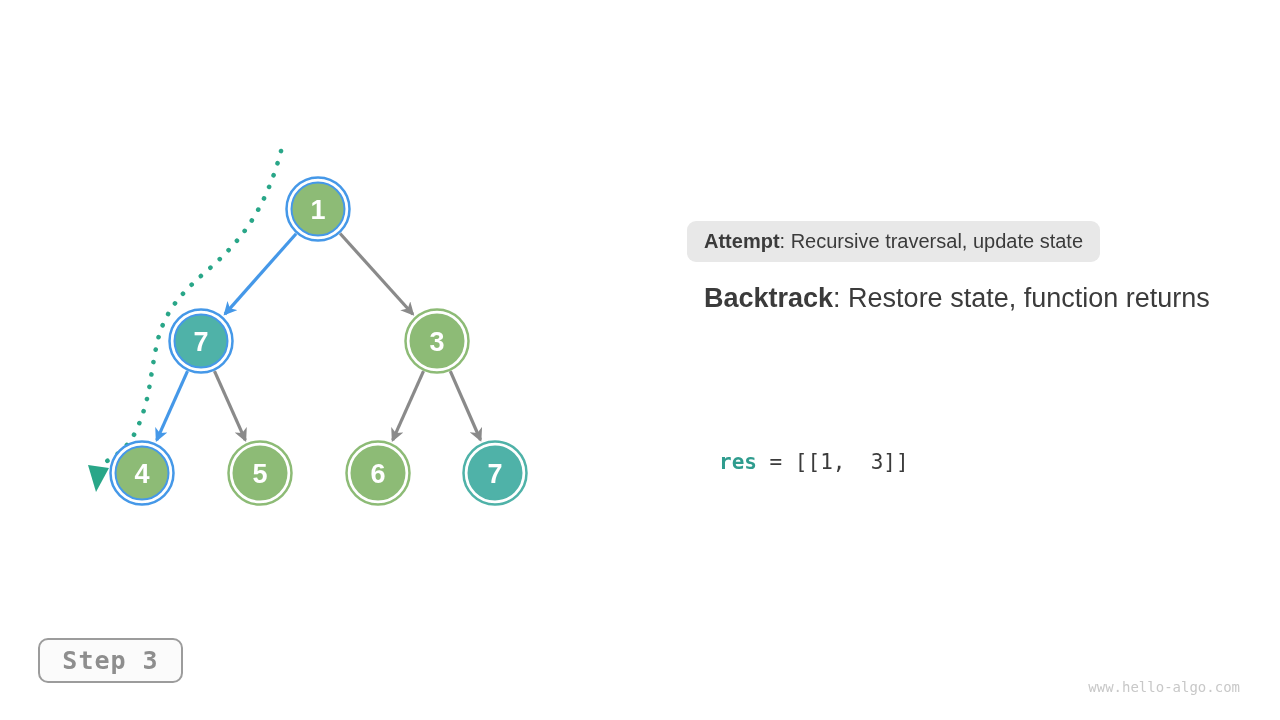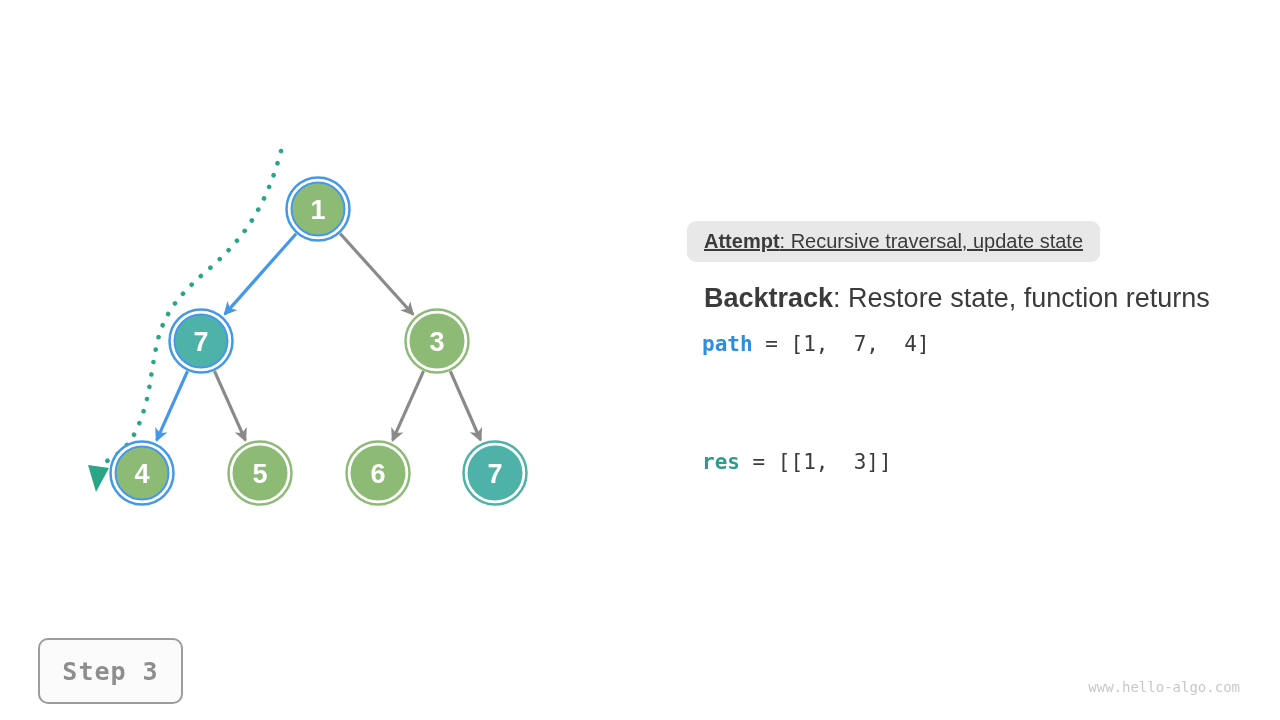--- a/index.html
+++ b/index.html
@@ -25,47 +25,46 @@
   .attempt-box {
     position: absolute;
     left: 687px;
     top: 221px;
     background: var(--box-bg);
     border-radius: 9px;
     padding: 9px 17px;
     font-size: 20px;
     color: var(--text-dark);
     white-space: pre;
-    text-decoration: underline;
   }
   .text-line {
     position: absolute;
     font-size: 27px;
     color: var(--text-dark);
     white-space: pre;
   }
   .backtrack-line { left: 704px; top: 283px; }
   .mono-line {
     position: absolute;
     font-family: "DejaVu Sans Mono", monospace;
     font-size: 21px;
     color: var(--text-dark);
     white-space: pre;
   }
   .path-line { left: 702px; top: 332px; }
   .res-line  { left: 702px; top: 450px; }
   .kw { font-weight: bold; }
   .kw-blue { color: var(--kw-blue); }
-  .kw-teal { color: var(--kw-teal); }
+  .kw-teal { color: var(--kw-teal); margin-left: 17px; }
   .step-badge {
     position: absolute;
     left: 38px;
     top: 638px;
     width: 145px;
-    height: 66px;
+    height: 45px;
     box-sizing: border-box;
     border: 2px solid var(--step-border);
     border-radius: 10px;
     background: var(--step-bg);
     display: flex;
     align-items: center;
     justify-content: center;
     font-family: "DejaVu Sans Mono", monospace;
     font-weight: bold;
     font-size: 25px;
@@ -140,21 +139,20 @@
     <circle cx="495" cy="473" r="31.5" fill="#ffffff" stroke="#4FB2A8" stroke-width="2.5"></circle>
     <circle cx="495" cy="473" r="26.5" fill="#4FB2A8" stroke="#4FB2A8" stroke-width="2"></circle>
     <text x="495" y="474" text-anchor="middle" dominant-baseline="central" fill="#FFFFFF" font-size="27" font-weight="bold" font-family="Liberation Sans, sans-serif">7</text>
   </g>
     </svg>
 
   <div class="attempt-box"><span class="kw">Attempt</span><span>: Recursive traversal, update state</span></div>
 
   <div class="text-line backtrack-line"><span class="kw">Backtrack</span><span>: Restore state, function returns</span></div>
 
-  <div class="mono-line path-line"><span class="kw kw-blue">path</span><span> = [1,  7,  4]</span></div>
 
   <div class="mono-line res-line"><span class="kw kw-teal">res</span><span> = [[1,  3]]</span></div>
 
   <div class="step-badge">Step 3</div>
 
   <div class="watermark">www.hello-algo.com</div>
 
 </div>
 
 </body></html>

